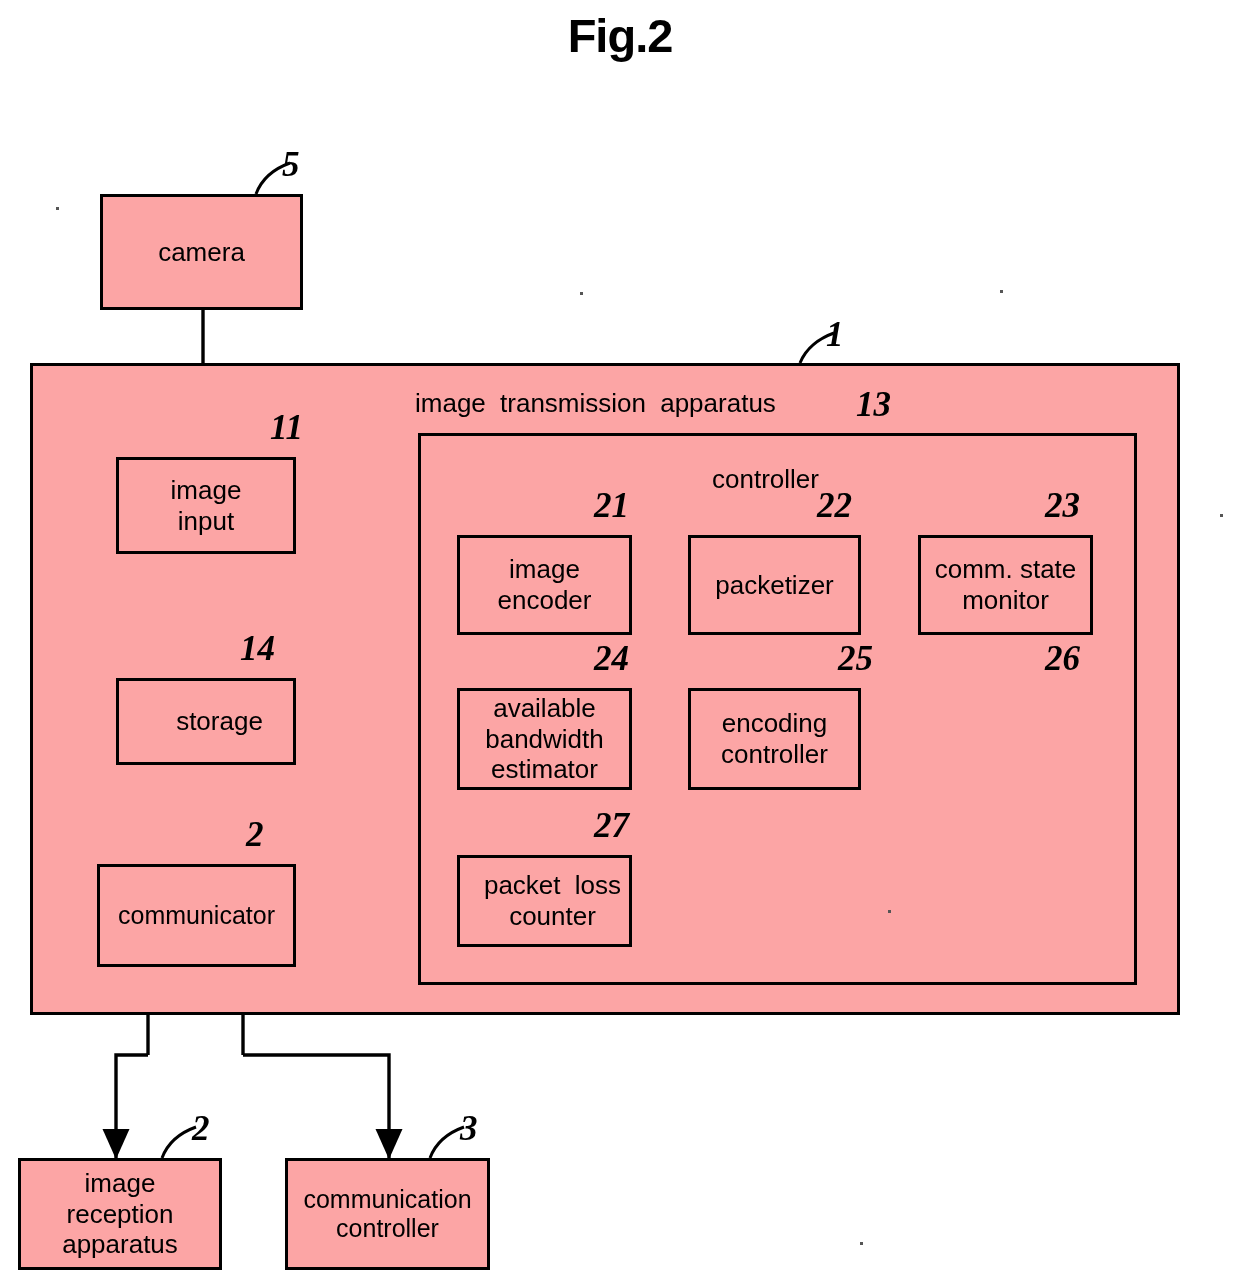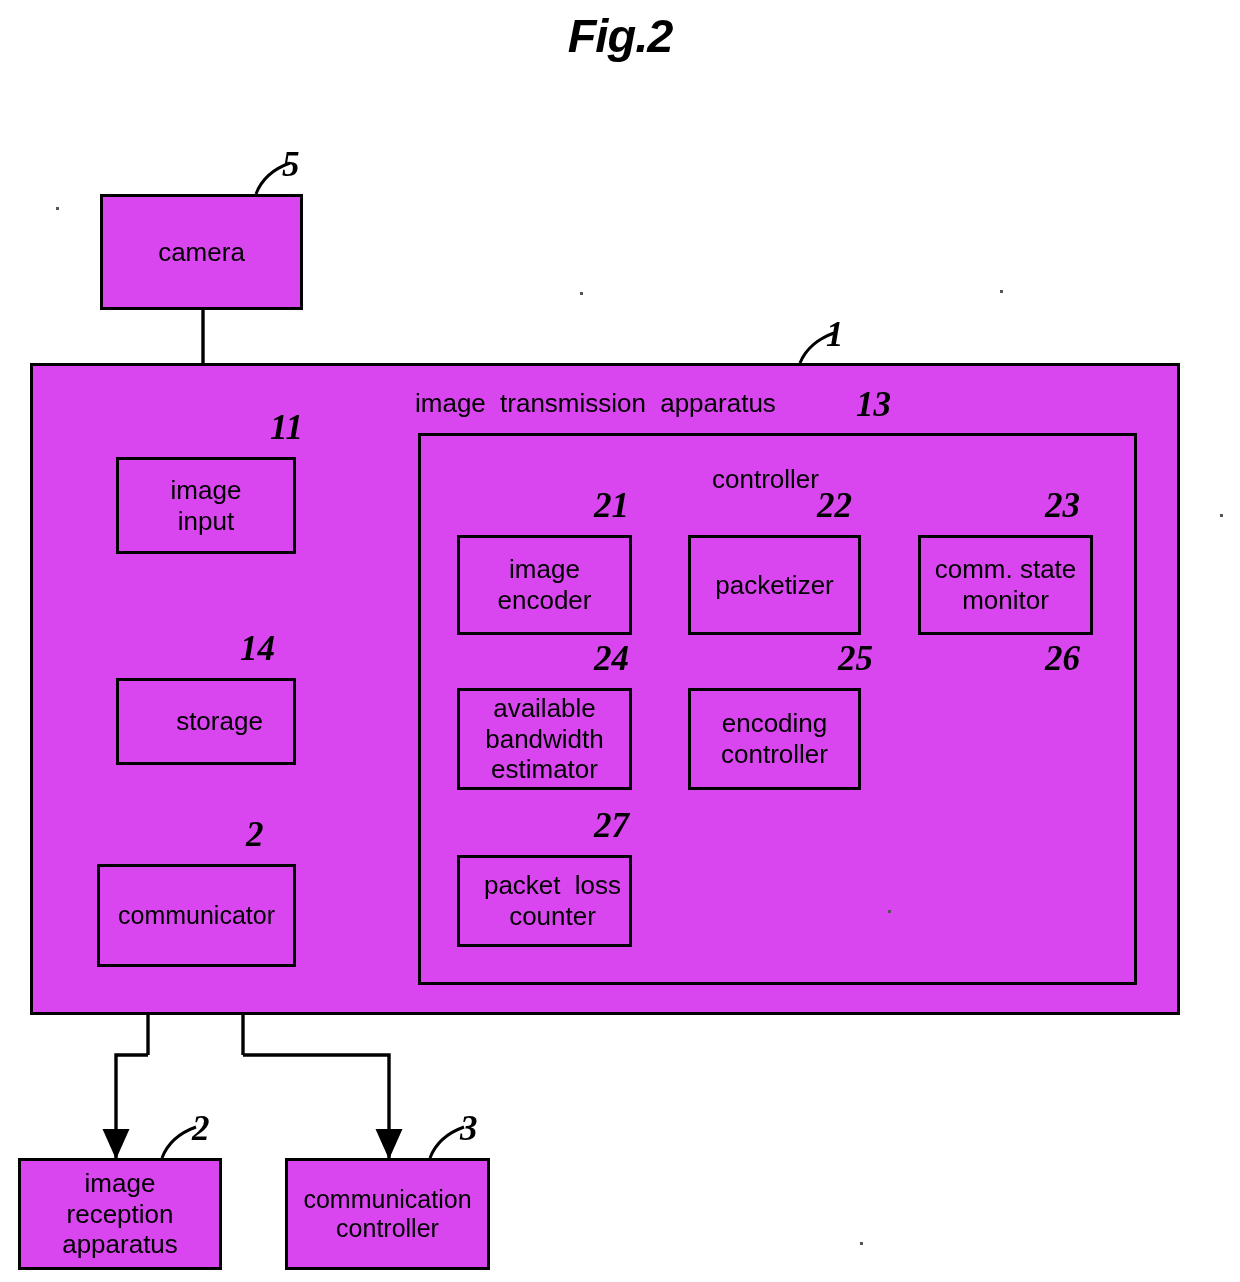--- a/index.html
+++ b/index.html
@@ -23,28 +23,27 @@
     height: 1282px;
   }
   .fig-title {
     position: absolute;
     left: 0;
     top: 8px;
     width: 1240px;
     text-align: center;
     font-size: 47px;
     font-weight: bold;
-    font-style: italic;
     letter-spacing: -1px;
     font-family: "Liberation Sans", sans-serif;
   }
   .box {
     position: absolute;
     border: 3px solid #000;
-    background: #d946ef;
+    background: #fca5a5;
     box-sizing: border-box;
     display: flex;
     align-items: center;
     justify-content: center;
     text-align: center;
     line-height: 1.18;
     font-size: 26px;
     font-family: "Liberation Sans", sans-serif;
   }
   .box.outer {

